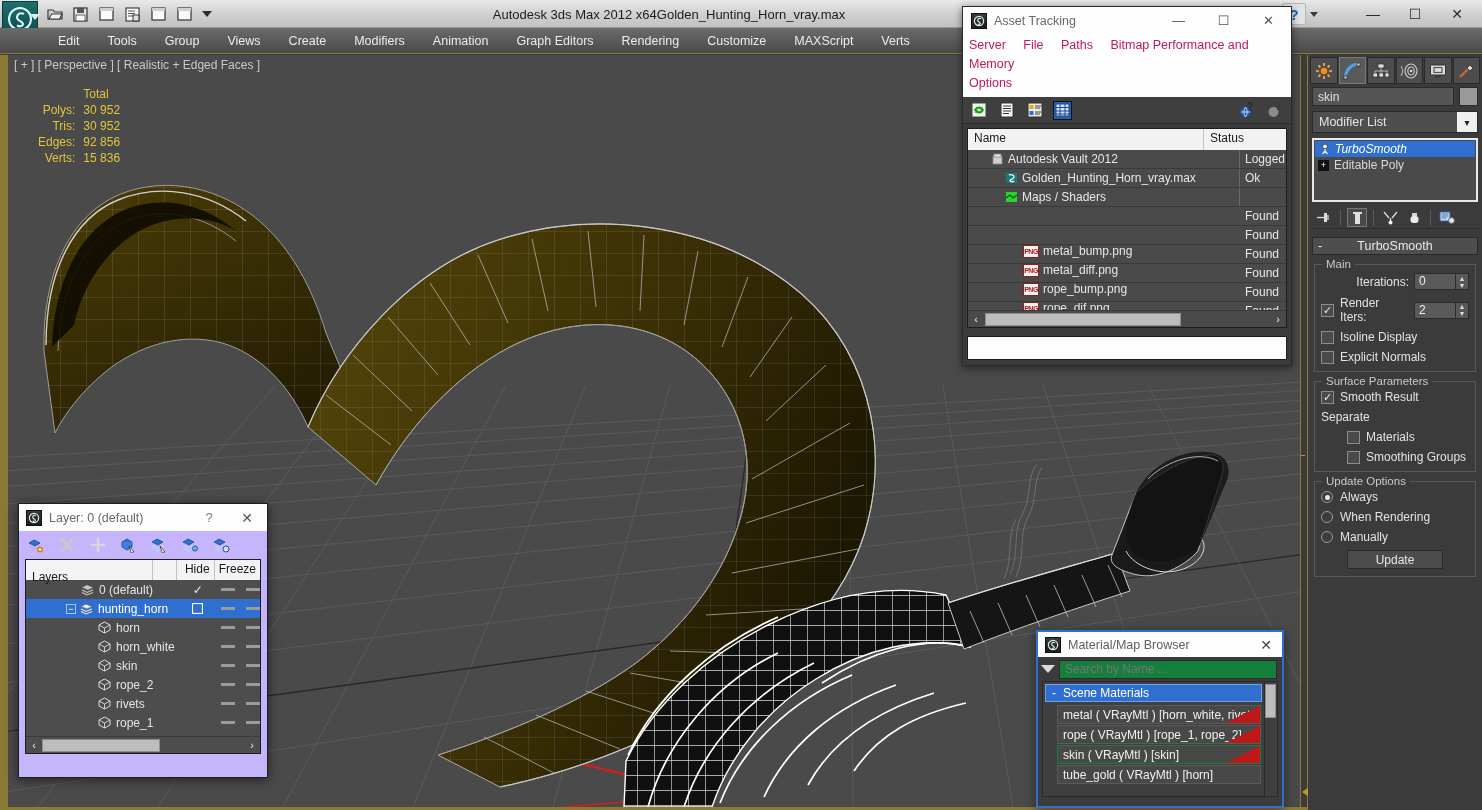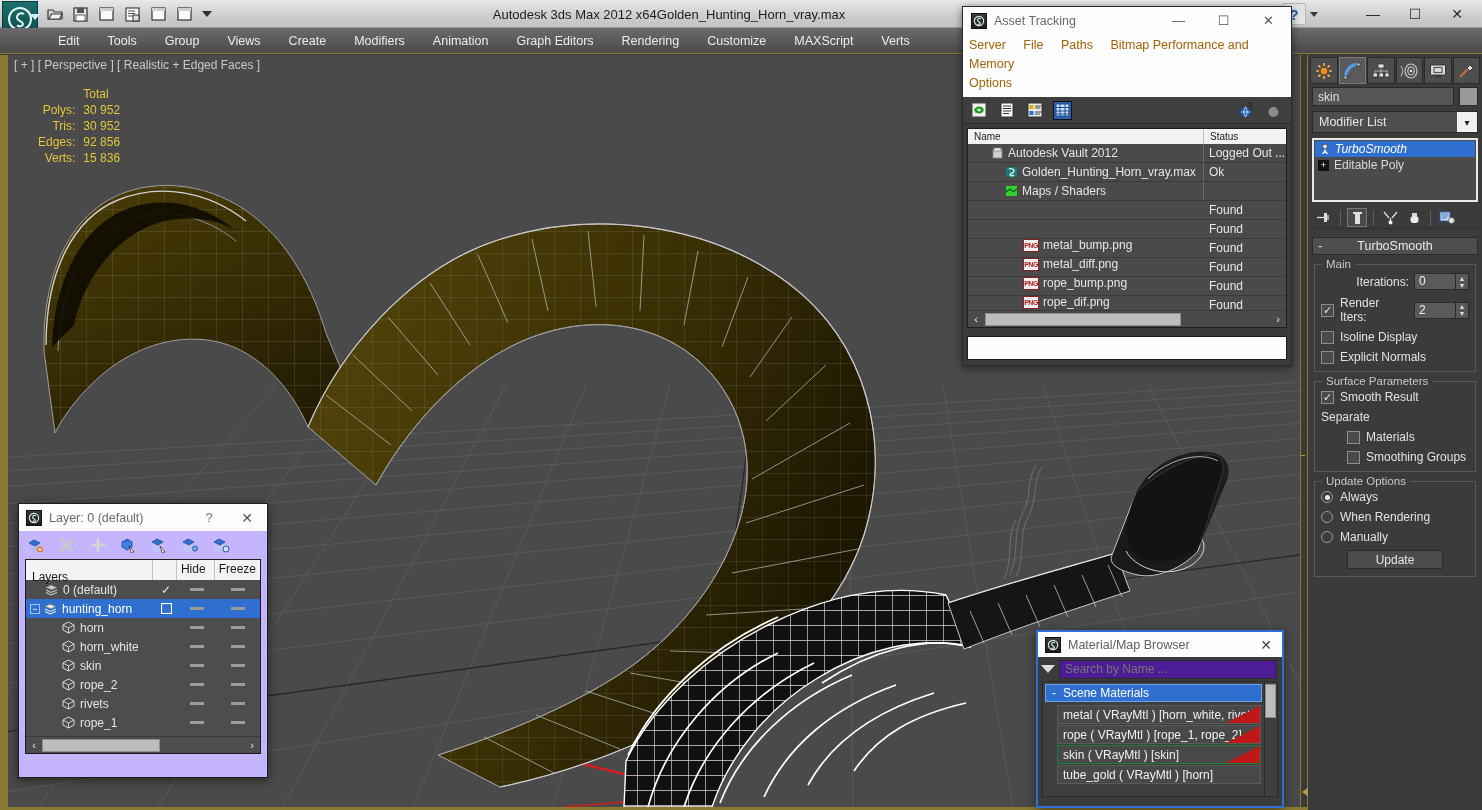--- a/index.html
+++ b/index.html
@@ -96,41 +96,41 @@
     height: 27px; background: #fdfdfd; display: flex; align-items: center; padding-left: 8px;
     color: #6a6a6a; font-size: 12.5px;
   }
   .asset-icon {
     width: 16px; height: 16px; background: linear-gradient(#3a3a3a,#1d1d1d); border:1px solid #111;
     margin-right: 7px; color: #cfeaea; font-size: 10px; display:flex; align-items:center; justify-content:center;
   }
   .asset-wc { margin-left: auto; display: flex; }
   .asset-wc div { width: 45px; height: 27px; display: flex; align-items: center; justify-content: center; color: #555; font-size: 13px; }
   .asset-menu {
-    background: #fdfdfd; color: #a16207; font-size: 12.5px; padding: 2px 6px 4px 6px;
+    background: #fdfdfd; color: #be185d; font-size: 12.5px; padding: 2px 6px 4px 6px;
     line-height: 19px;
   }
   .asset-menu span { margin-right: 14px; }
   .asset-toolbar {
     height: 27px; background: #3f3f3f; display: flex; align-items: center; padding: 0 6px; gap: 9px;
     border-bottom: 1px solid #2b2b2b;
   }
   .at-ico { width: 19px; height: 19px; display: flex; align-items: center; justify-content: center; border: 1px solid transparent; }
   .at-ico.sel { border: 1px solid #111; background: #2f5fa8; }
   .at-spacer { flex: 1; }
   .asset-table {
     margin: 4px 4px 0 4px; border: 1px solid #1c1c1c; background: #4a4a4a;
     height: 200px; overflow: hidden; position: relative;
   }
-  .at-head { display: flex; background: #f2f2f2; color: #1a1a1a; font-size: 10px; height: 15px; }
+  .at-head { display: flex; background: #f2f2f2; color: #1a1a1a; font-size: 12px; height: 21px; }
   .at-head div { padding: 2px 6px; }
   .at-head .c1 { width: 236px; border-right: 1px solid #c0c0c0; }
   .at-head .c2 { flex: 1; }
   .at-row { display: flex; height: 19px; border-bottom: 1px solid #3a3a3a; font-size: 12px; color: #e6e6e6; }
-  .at-row .c1 { width: 236px; border-right: 1px solid #6a6a6a; display: flex; align-items: center; }
+  .at-row .c1 { width: 272px; border-right: 1px solid #6a6a6a; display: flex; align-items: center; }
   .at-row .c2 { flex: 1; padding-left: 5px; line-height: 19px; overflow: hidden; white-space: nowrap; }
   .at-ind0 { padding-left: 22px; }
   .at-ind1 { padding-left: 36px; }
   .at-ind2 { padding-left: 55px; margin-top: 44px; }
   .mini-ico { width: 14px; height: 13px; margin-right: 4px; flex: none; display: inline-flex; align-items: center; justify-content: center; }
   .png-ico {
     width: 16px; height: 13px; background: #f0f0f0; border: 1px solid #8a2020;
     color: #b01c1c; font-size: 7px; font-weight: bold; letter-spacing: -0.5px;
     display: flex; align-items: center; justify-content: center; margin-right: 4px; flex: none;
   }
@@ -233,25 +233,25 @@
   }
   .layer-title { height: 27px; background: #fdfdfd; display: flex; align-items: center; padding-left: 7px; color: #6a6a6a; font-size: 12.5px; }
   .layer-title .q { margin-left: auto; width: 36px; text-align: center; color: #777; font-size: 13px; }
   .layer-title .x { width: 40px; text-align: center; color: #555; font-size: 14px; }
   .layer-toolbar { height: 28px; display: flex; align-items: center; padding: 0 8px; gap: 14px; }
   .lt-ico { width: 17px; height: 17px; display: flex; align-items: center; justify-content: center; }
   .layer-table { margin: 0 6px; border: 1px solid #1c1c1c; background: #4d4d4d; height: 195px; position: relative; overflow: hidden; }
   .lh { display: flex; background: #f3f3f3; color: #1a1a1a; font-size: 12px; height: 20px; }
   .lh .c1 { width: 128px; padding: 10px 6px; border-right: 1px solid #c2c2c2; }
   .lh .c2 { width: 24px; border-right: 1px solid #c2c2c2; }
-  .lh .c3 { width: 38px; padding: 2px 4px; border-right: 1px solid #c2c2c2; text-align: left; }
+  .lh .c3 { width: 38px; padding: 2px 4px; border-right: 1px solid #c2c2c2; text-align: right; }
   .lh .c4 { flex: 1; padding: 2px 4px; text-align: center; }
   .lr { display: flex; height: 19px; font-size: 12px; color: #e4e4e4; align-items: center; }
   .lr.sel { background: #2f6fd0; color: #fff; }
-  .lr .c1 { width: 128px; display: flex; align-items: center; overflow: hidden; }
+  .lr .c1 { width: 128px; display: flex; align-items: center; overflow: hidden; margin-left: 36px; }
   .lr .c2 { width: 24px; display: flex; align-items: center; justify-content: center; }
   .lr .c3 { width: 38px; display: flex; align-items: center; justify-content: center; }
   .lr .c4 { flex: 1; display: flex; align-items: center; justify-content: center; }
   .dash { width: 14px; height: 3px; background: #9b9b9b; }
   .exp-box { width: 10px; height: 10px; border: 1px solid #9ec6f2; color: #fff; font-size: 9px; line-height: 8px;
     display: flex; align-items: center; justify-content: center; margin: 0 3px 0 4px; flex: none; }
   .lyr-ico { width: 14px; height: 13px; margin-right: 5px; flex: none; display: flex; align-items: center; justify-content: center; }
   .obj-ico { width: 13px; height: 13px; margin-right: 5px; flex: none; }
   .l-ind1 { padding-left: 18px; }
   .l-ind2 { padding-left: 36px; }
@@ -260,21 +260,21 @@
 
   
   .mmb {
     position: absolute; left: 1036px; top: 630px; width: 248px; height: 178px;
     background: #3b3b3b; border: 2px solid #2f6fd0; box-shadow: 0 2px 10px rgba(0,0,0,.5);
   }
   .mmb-title { height: 25px; background: #fdfdfd; display: flex; align-items: center; padding-left: 7px; color: #5e5e5e; font-size: 12.5px; }
   .mmb-title .x { margin-left: auto; width: 32px; text-align: center; color: #444; font-size: 14px; }
   .mmb-search { height: 24px; display: flex; align-items: center; padding: 2px 5px 2px 3px; gap: 4px; }
   .mmb-caret { width: 0; height: 0; border-left: 7px solid transparent; border-right: 7px solid transparent; border-top: 8px solid #dcdcdc; }
-  .mmb-input { flex: 1; height: 19px; background: #4c1d95; border: 1px solid #2a2a2a; color: #d2d2d2; font-size: 12px; padding: 0 5px; line-height: 17px; }
+  .mmb-input { flex: 1; height: 19px; background: #15803d; border: 1px solid #2a2a2a; color: #d2d2d2; font-size: 12px; padding: 0 5px; line-height: 17px; }
   .mmb-body { margin: 0 4px; border: 1px solid #2a2a2a; background: #3f3f3f; height: 116px; position: relative; overflow: hidden; display: flex; }
   .mmb-list { flex: 1; }
   .mmb-group {
     height: 18px; background: #2f6fd0; color: #fff; font-size: 12px; display: flex; align-items: center;
     padding-left: 6px; border: 1px solid #6ba3e8; margin: 2px 2px 3px 2px;
   }
   .mmb-group .m { margin-right: 7px; }
   .mmb-item {
     height: 19px; margin: 0 3px 1px 14px; background: #484848; border: 1px solid #5a5a5a;
     color: #f0f0f0; font-size: 12px; display: flex; align-items: center; padding-left: 5px;

